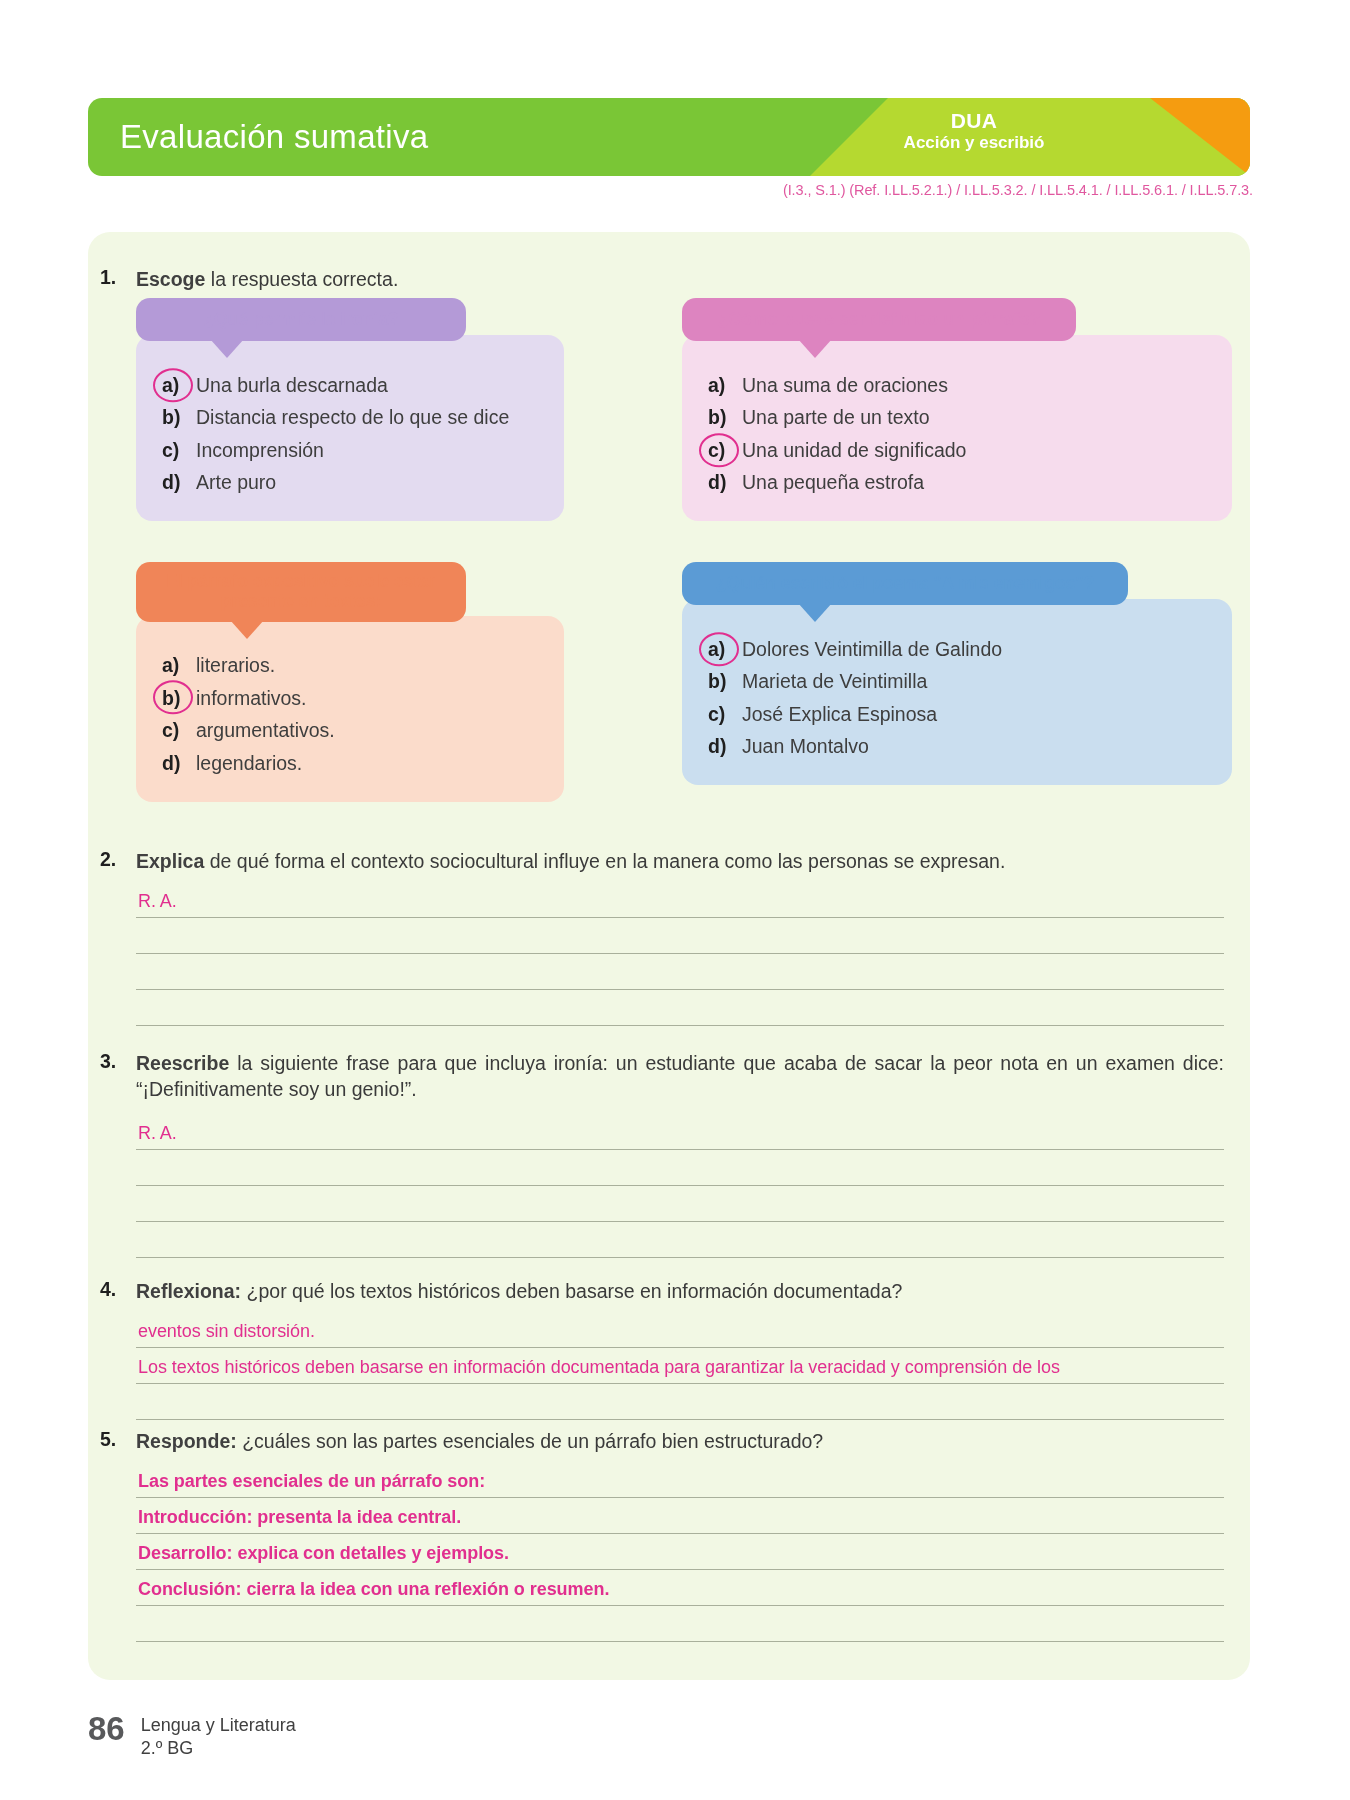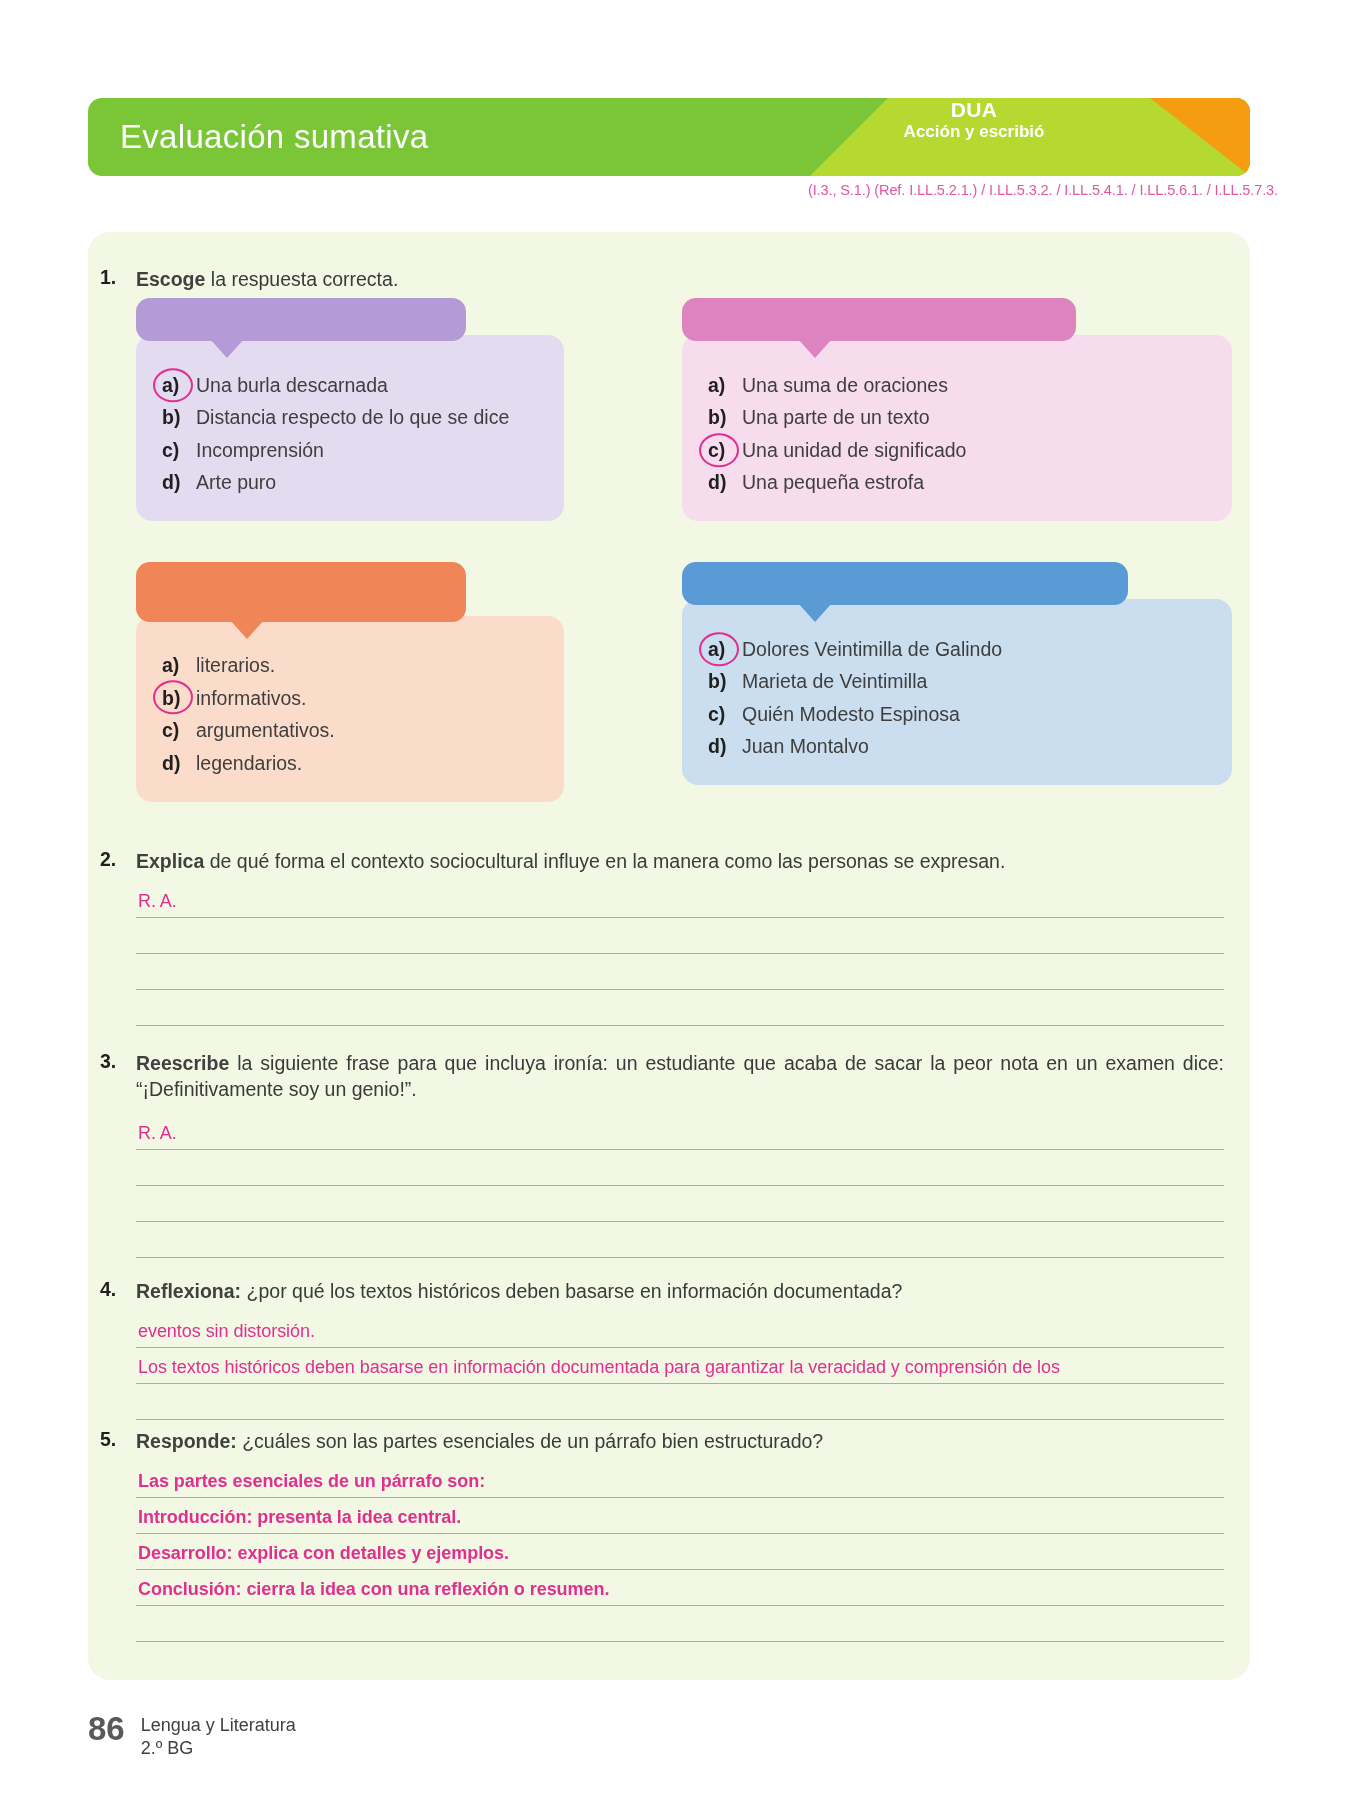--- a/index.html
+++ b/index.html
@@ -43,32 +43,32 @@
     position: absolute;
     left: 32px; top: 50%;
     transform: translateY(-50%);
     color: #ffffff;
     font-size: 33px;
     font-weight: 400;
     letter-spacing: 0.3px;
   }
   .banner-dua {
     position: absolute;
-    right: 146px; top: 0;
+    right: 146px; top: 11px;
     width: 260px;
     text-align: center;
     color: #ffffff;
     line-height: 1.12;
   }
   .banner-dua .dua-main { font-size: 21px; font-weight: 700; letter-spacing: .4px; }
   .banner-dua .dua-sub  { font-size: 17px; font-weight: 700; }
 
   .ref-line {
     position: absolute;
-    right: 72px; top: 182px;
+    right: 97px; top: 182px;
     font-size: 14.5px;
     color: #e0579f;
     letter-spacing: -0.1px;
     white-space: nowrap;
   }
 
   
   .card {
     position: absolute;
     left: 88px; top: 232px;
@@ -285,21 +285,21 @@
       <div class="opt marked">
         <span class="opt-letter">a)</span>
         <span class="opt-text">Dolores Veintimilla de Galindo</span>
       </div>
       <div class="opt">
         <span class="opt-letter">b)</span>
         <span class="opt-text">Marieta de Veintimilla</span>
       </div>
       <div class="opt">
         <span class="opt-letter">c)</span>
-        <span class="opt-text">Quién Modesto Espinosa</span>
+        <span class="opt-text">José Explica Espinosa</span>
       </div>
       <div class="opt">
         <span class="opt-letter">d)</span>
         <span class="opt-text">Juan Montalvo</span>
       </div>
     </div>
   </div>
 
   <div class="qnum" style="left:100px; top:848px;">2.</div>
   <div class="qtext" style="left:136px; top:848px; width:1080px;">

